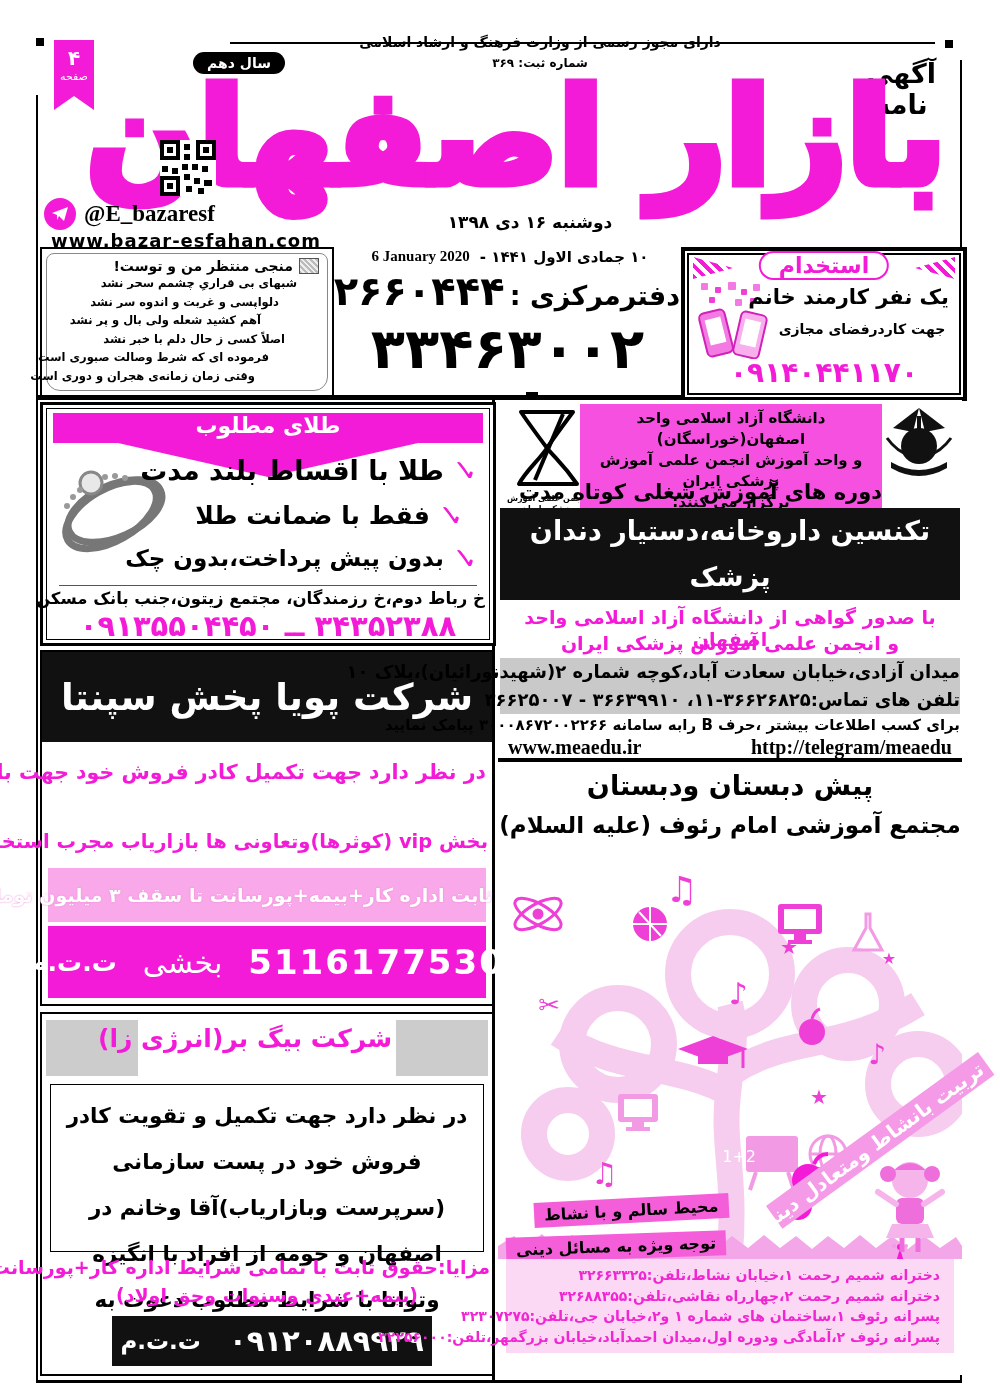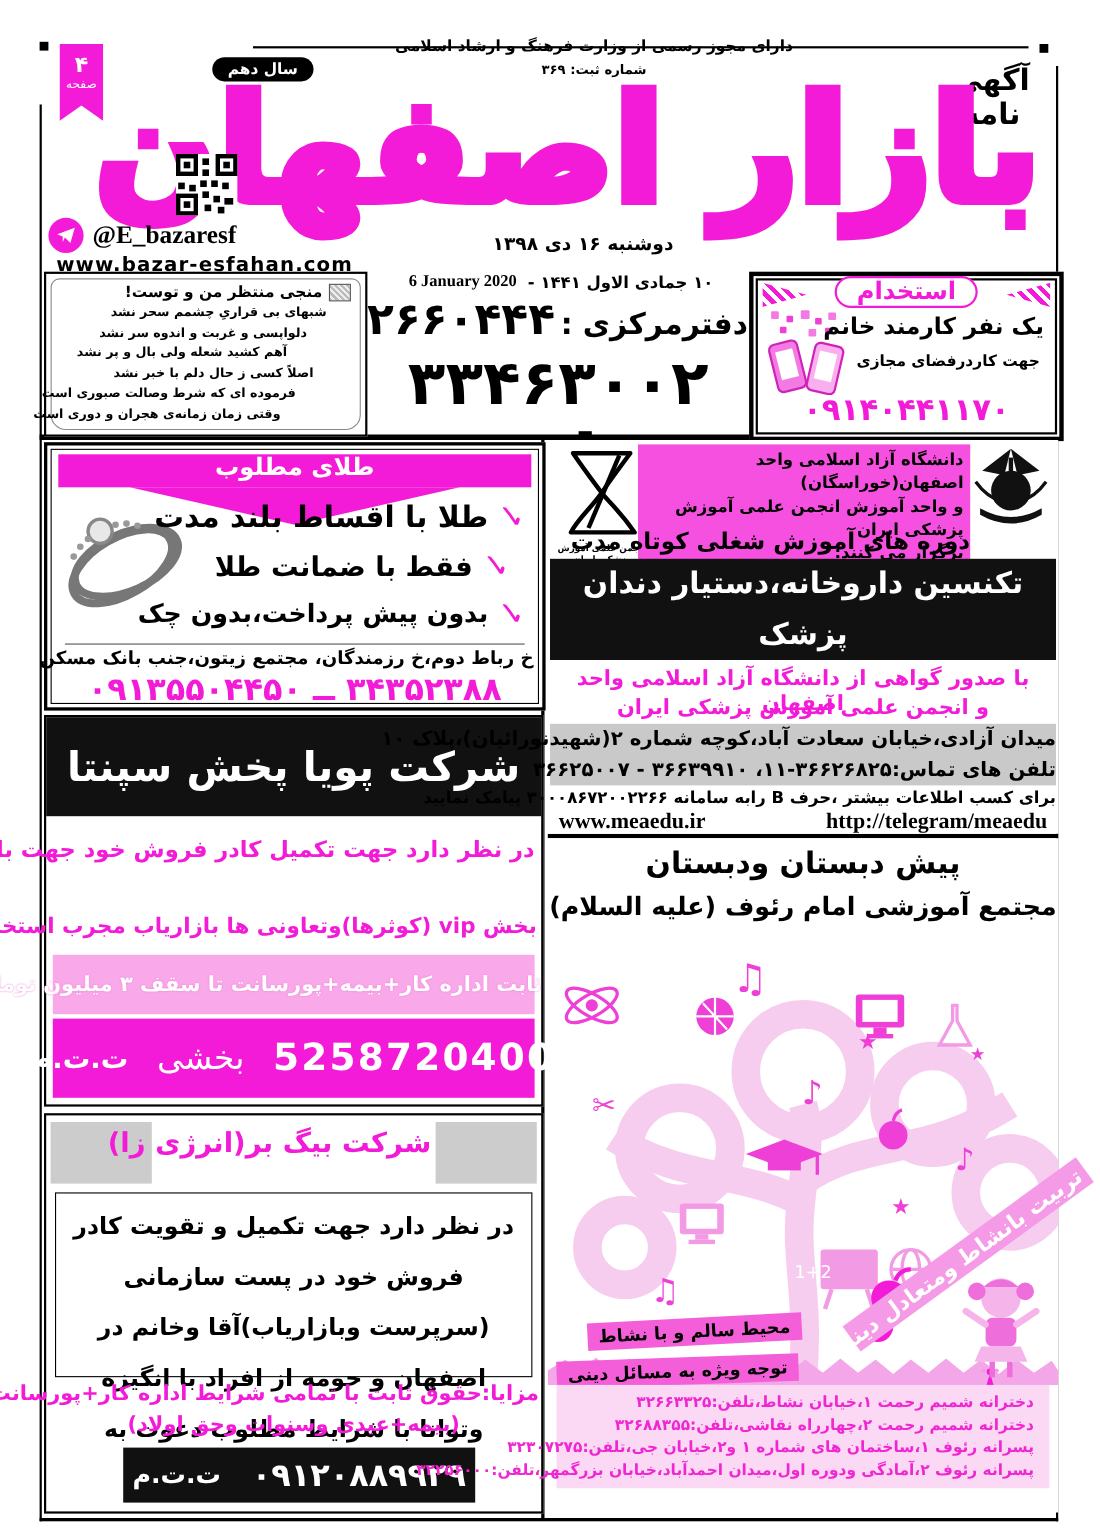--- a/index.html
+++ b/index.html
@@ -120,21 +120,21 @@
         font-weight:bold;color:#f31bd7;white-space:nowrap;}
   .bigbar-ben2{position:absolute;left:2px;right:2px;top:270px;text-align:center;font-size:19px;
         font-weight:bold;color:#f31bd7;}
   .bigbar-band{position:absolute;left:70px;width:320px;top:302px;height:50px;background:#111;
         color:#fff;display:flex;align-items:center;justify-content:center;gap:28px;}
   .bigbar-band .ph{font-size:29px;font-weight:bold;letter-spacing:2px;}
   .bigbar-band .tt{font-size:23px;font-weight:bold;}
   
   .uni{left:498px;top:400px;width:464px;height:358px;background:#fff;}
   .uni-pinkband{position:absolute;right:80px;left:82px;top:4px;background:#f650e0;
-        padding:4px 6px;font-size:15px;font-weight:bold;text-align:right;line-height:21px;}
+        padding:4px 6px;font-size:15px;font-weight:bold;text-align:center;line-height:21px;}
   .uni-sub{position:absolute;left:80px;right:80px;top:80px;text-align:center;font-size:21px;
         font-weight:bold;white-space:nowrap;}
   .uni-black{position:absolute;left:2px;right:2px;top:108px;height:92px;background:#111;
         color:#fff;text-align:center;font-size:27px;font-weight:bold;line-height:46px;}
   .uni-cert1{position:absolute;left:0;right:0;top:206px;text-align:center;font-size:19px;
         font-weight:bold;color:#f31bd7;}
   .uni-cert2{position:absolute;left:0;right:0;top:232px;text-align:center;font-size:19px;
         font-weight:bold;color:#f31bd7;}
   .uni-gray{position:absolute;left:2px;right:2px;top:258px;height:56px;background:#c9c9c9;
         text-align:center;font-size:18px;font-weight:bold;line-height:28px;white-space:nowrap;}
@@ -327,21 +327,21 @@
       </div>
     </div>
   </div>
 
   <div class="abs pooya">
     <div class="pooya-head">شرکت پویا پخش سپنتا</div>
     <div class="pooya-l1">در نظر دارد جهت تکمیل کادر فروش خود جهت بازاریابی</div>
     <div class="pooya-l2">بخش vip (کوثرها)وتعاونی ها بازاریاب مجرب استخدام می نماید.</div>
     <div class="pooya-salary">حقوق ثابت اداره کار+بیمه+پورسانت تا سقف ۳ میلیون تومان</div>
     <div class="pooya-band">
-      <span class="ph">5258720400</span>
+      <span class="ph">5116177530</span>
       <span class="nm">بخشی</span>
       <span class="tt">ت.ت.م</span>
     </div>
   </div>
 
   <div class="abs bigbar">
     <div class="bigbar-head">
       <div class="bigbar-gray l"></div>
       <div class="bigbar-gray r"></div>
       <div class="bigbar-title">شرکت بیگ بر(انرژی زا)</div>

